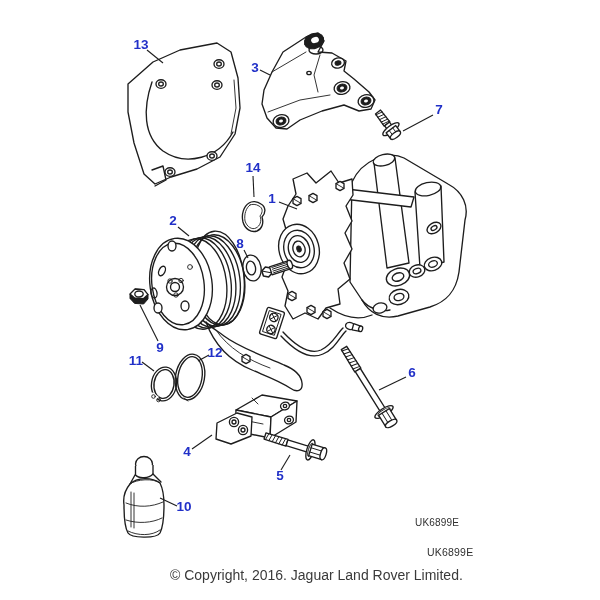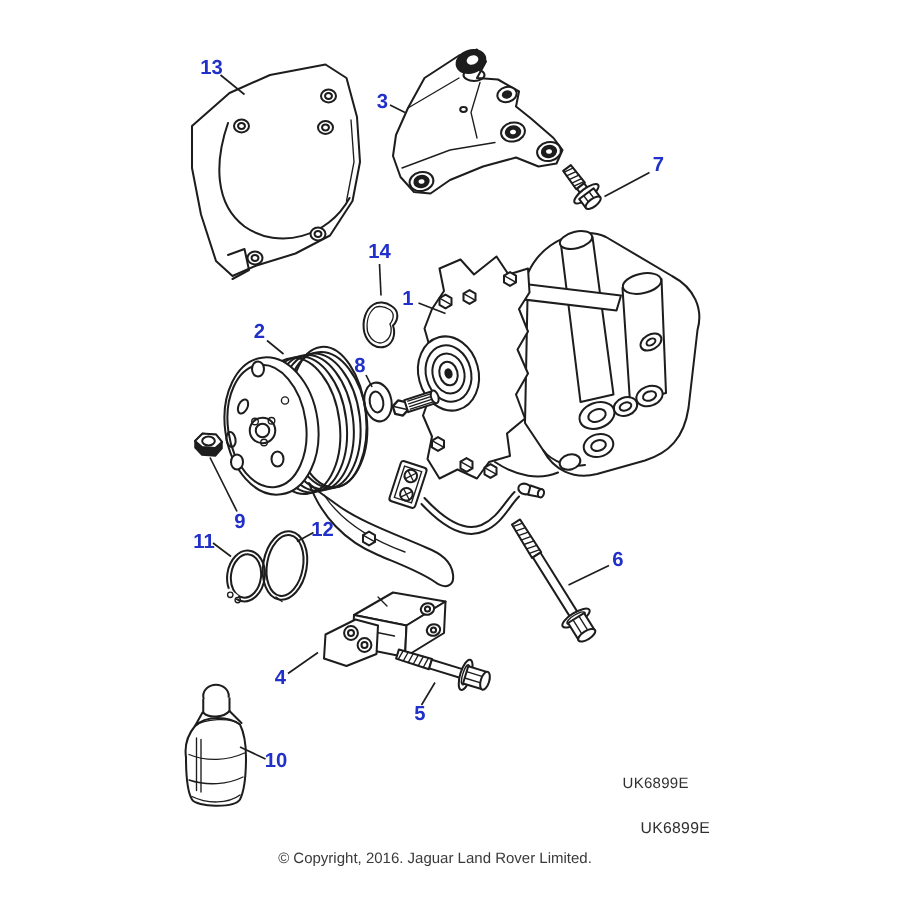--- a/index.html
+++ b/index.html
@@ -12,21 +12,21 @@
   .w{fill:#fff;stroke:var(--line);stroke-width:1.35;stroke-linejoin:round;}
   .thin{fill:none;stroke:var(--line);stroke-width:0.9;stroke-linecap:round;}
   .dk{fill:var(--line);stroke:var(--line);stroke-width:1;}
   .wfill{fill:#fff;stroke:none;}
   .leader{stroke:var(--line);stroke-width:1.1;fill:none;}
   .callout{fill:var(--callout);font-weight:bold;font-size:13.5px;font-family:"Liberation Sans",sans-serif;text-anchor:middle;cursor:pointer;}
   .code{position:absolute;color:#303030;font-size:10px;letter-spacing:.2px;white-space:nowrap;}
   .code1{left:415px;top:517px;}
   .code2{left:427px;top:546px;font-size:10.5px;}
   .copyright{position:absolute;left:170px;top:567px;width:240px;text-align:center;
-             color:#3a3a3a;font-size:10px;white-space:nowrap;}
+             color:#3a3a3a;font-size:14px;white-space:nowrap;}
 </style>
 </head>
 <body>
 
 <div class="stage">
 
 <svg id="diagram" width="600" height="600" viewBox="0 0 600 600" xmlns="http://www.w3.org/2000/svg">
   <defs>
     <g id="boss">
           <ellipse rx="5" ry="4.3" class="w"></ellipse>

